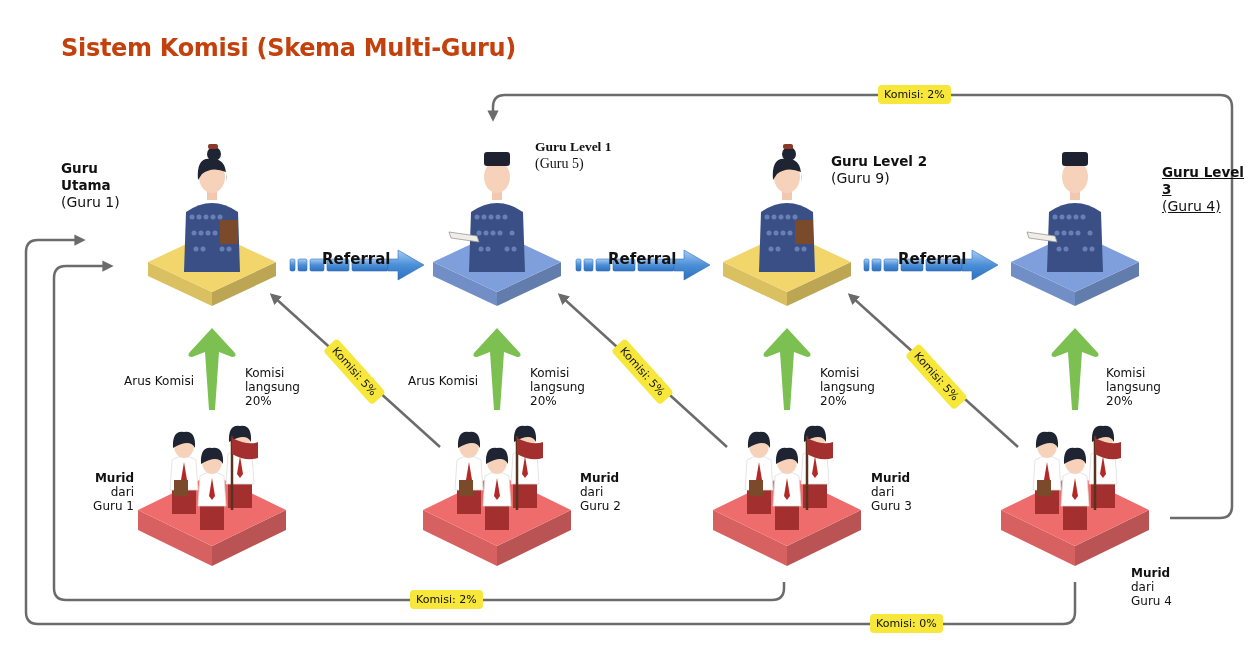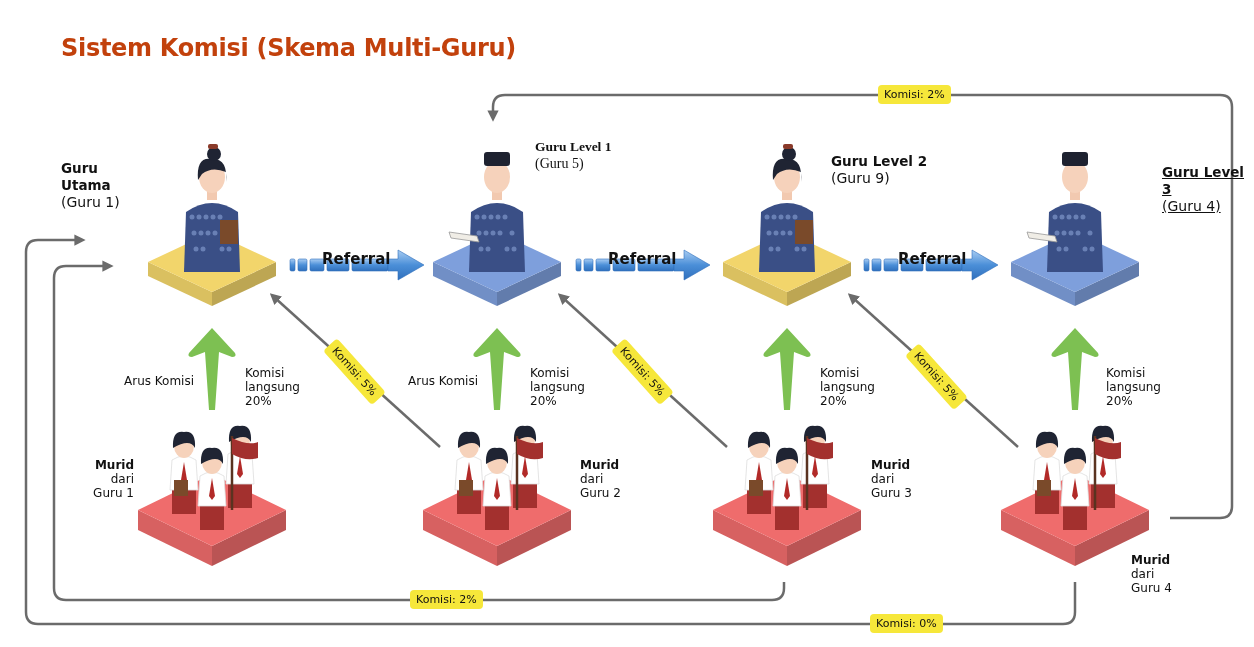--- a/index.html
+++ b/index.html
@@ -5,21 +5,21 @@
   html, body { margin:0; padding:0; background:#ffffff; }
   body { width:1254px; height:647px; position:relative; overflow:hidden;
          font-family:"DejaVu Sans", "Liberation Sans", sans-serif; color:#111; }
   #canvas { position:absolute; left:0; top:0; width:1254px; height:647px; }
   .title { position:absolute; left:61px; top:34px; font-size:24px; font-weight:700; letter-spacing:-0.3px; color:#c2410c; }
   .glabel { position:absolute; font-size:13.5px; line-height:17px; }
   .glabel .n { font-weight:700; display:block; }
   .glabel .s { font-size:14px; display:block; }
   .ref { position:absolute; font-size:15px; font-weight:700; color:#111;margin-top:24px; }
   .small { position:absolute; font-size:12px; line-height:14px; color:#111; }
-  .murid { position:absolute; font-size:12px; line-height:14px; }
+  .murid { position:absolute; font-size:12px; line-height:14px;margin-top:13px; }
   .murid .n { font-weight:700; display:block; }
   .murid span { display:block; }
   .tag { position:absolute; background:#f6e73a; border-radius:4px; font-size:11px; padding:3px 6px;
          color:#111; white-space:nowrap; }
   .tag.rot { transform-origin:center; }
 </style>
 </head>
 <body>
 
 <svg id="canvas" viewBox="0 0 1254 647" xmlns="http://www.w3.org/2000/svg">

